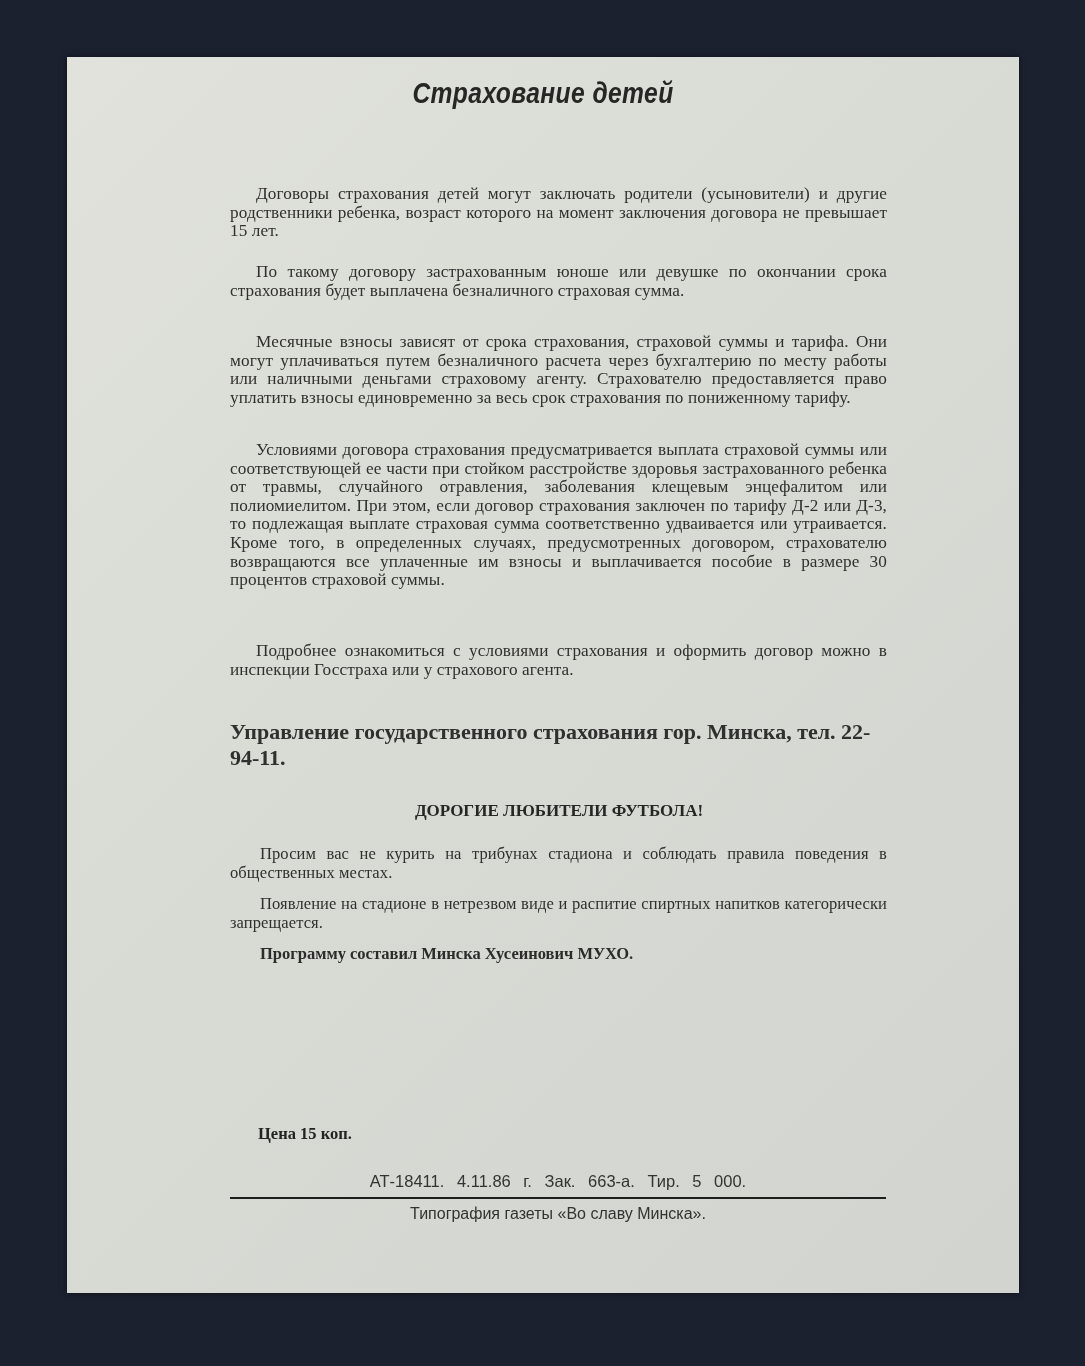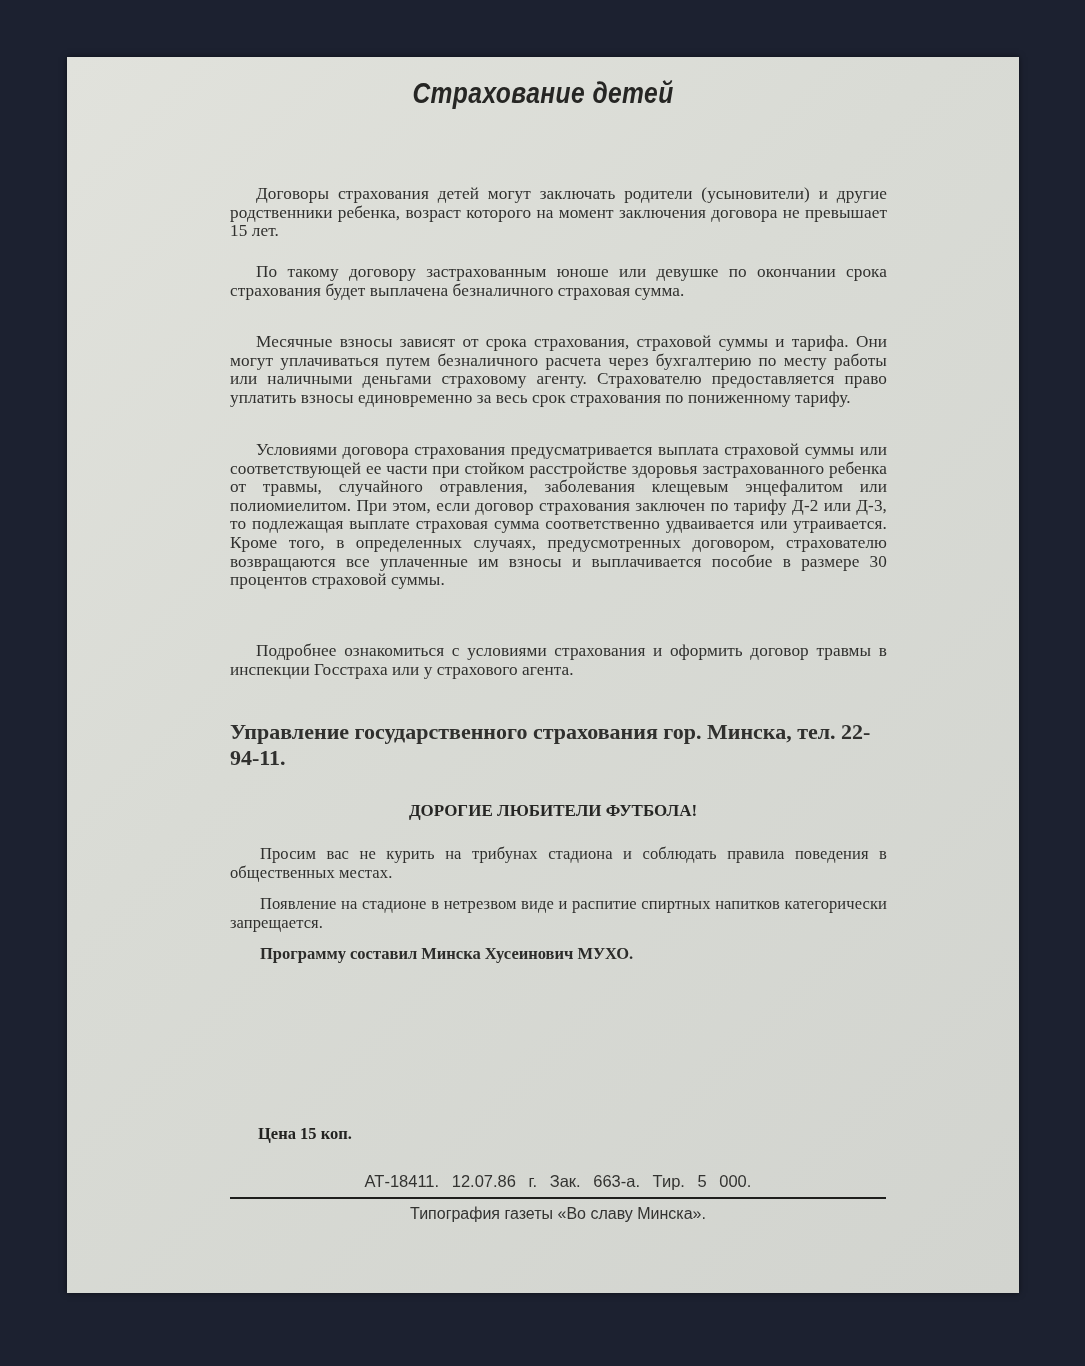--- a/index.html
+++ b/index.html
@@ -32,21 +32,21 @@
     font-weight: normal;
     color: #30302e;
     letter-spacing: 0.1px;
   }
   .para .indent { display: inline-block; width: 26px; }
   .heading2 {
     position: absolute; left: 67px; top: 801px; width: 952px;
     text-align: center;
     font-size: 17px; font-weight: bold;
     color: #262624;
-    padding-left: 10px;
+    padding-left: 16px;
   }
   .signature {
     position: absolute; left: 230px; top: 719px; width: 660px;
     font-size: 22px; font-weight: bold; color: #30302e;
   }
   .author {
     position: absolute; left: 260px; top: 944px;
     font-size: 16.5px; font-weight: bold; color: #2c2c2a;
   }
   .price {
@@ -79,31 +79,31 @@
 <div class="title">Страхование детей</div>
 
 <p class="para" style="top:185px; margin:0;"><span class="indent"></span><span>Договоры страхования детей могут заключать родители (усыновители) и другие родственники ребенка, возраст которого на момент заключения договора не превышает 15 лет.</span></p>
 
 <p class="para" style="top:263px; margin:0;"><span class="indent"></span><span>По такому договору застрахованным юноше или девушке по окончании срока страхования будет выплачена безналичного страховая сумма.</span></p>
 
 <p class="para" style="top:333px; margin:0;"><span class="indent"></span><span>Месячные взносы зависят от срока страхования, страховой суммы и тарифа. Они могут уплачиваться путем безналичного расчета через бухгалтерию по месту работы или наличными деньгами страховому агенту. Страхователю предоставляется право уплатить взносы единовременно за весь срок страхования по пониженному тарифу.</span></p>
 
 <p class="para" style="top:441px; margin:0;"><span class="indent"></span><span>Условиями договора страхования предусматривается выплата страховой суммы или соответствующей ее части при стойком расстройстве здоровья застрахованного ребенка от травмы, случайного отравления, заболевания клещевым энцефалитом или полиомиелитом. При этом, если договор страхования заключен по тарифу Д-2 или Д-3, то подлежащая выплате страховая сумма соответственно удваивается или утраивается. Кроме того, в определенных случаях, предусмотренных договором, страхователю возвращаются все уплаченные им взносы и выплачивается пособие в размере 30 процентов страховой суммы.</span></p>
 
-<p class="para" style="top:642px; margin:0;"><span class="indent"></span><span>Подробнее ознакомиться с условиями страхования и оформить договор травмы в инспекции Госстраха или у страхового агента.</span></p>
+<p class="para" style="top:642px; margin:0;"><span class="indent"></span><span>Подробнее ознакомиться с условиями страхования и оформить договор можно в инспекции Госстраха или у страхового агента.</span></p>
 
 <div class="signature">Управление государственного страхования гор. Минска, тел. 22-94-11.</div>
 
 <div class="heading2">ДОРОГИЕ ЛЮБИТЕЛИ ФУТБОЛА!</div>
 
 <p class="para" style="top:845px; margin:0; font-size:16.5px;"><span class="indent" style="width:30px;"></span><span>Просим вас не курить на трибунах стадиона и соблюдать правила поведения в общественных местах.</span></p>
 
 <p class="para" style="top:895px; margin:0; font-size:16.5px;"><span class="indent" style="width:30px;"></span><span>Появление на стадионе в нетрезвом виде и распитие спиртных напитков категорически запрещается.</span></p>
 
 <div class="author">Программу составил Минска Хусеинович МУХО.</div>
 
 <div class="price">Цена 15 коп.</div>
 
-<div class="imprint">АТ-18411.   12.07.86 г.   Зак. 663-а.   Тир. 5 000.</div>
+<div class="imprint">АТ-18411.   4.11.86 г.   Зак. 663-а.   Тир. 5 000.</div>
 
 <div class="rule"></div>
 
 <div class="printer">Типография газеты «Во славу Минска».</div>
 
 </body></html>

